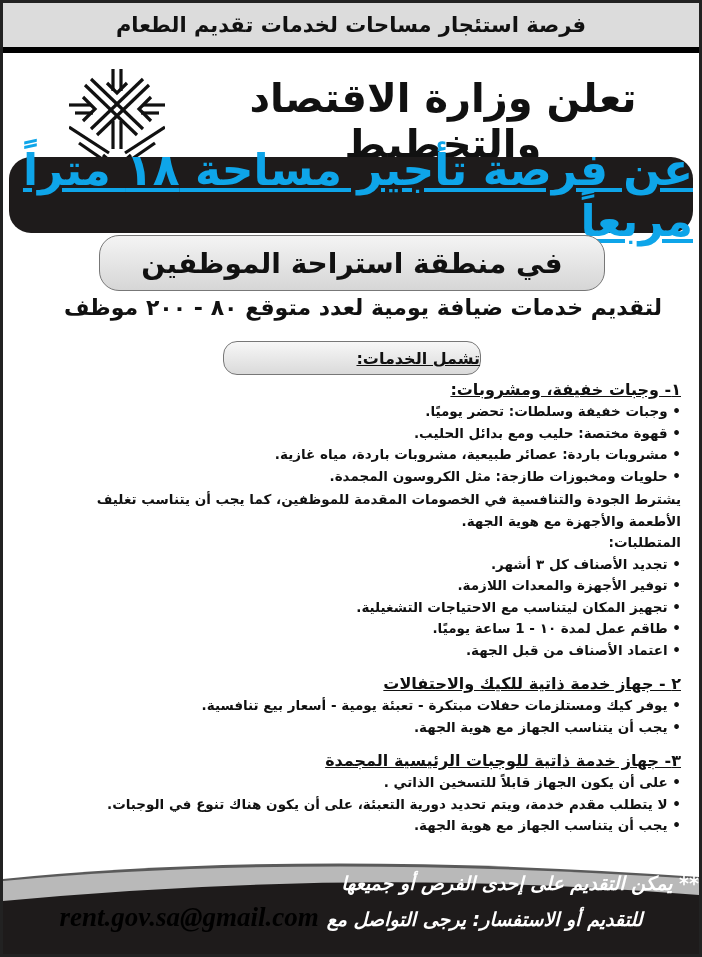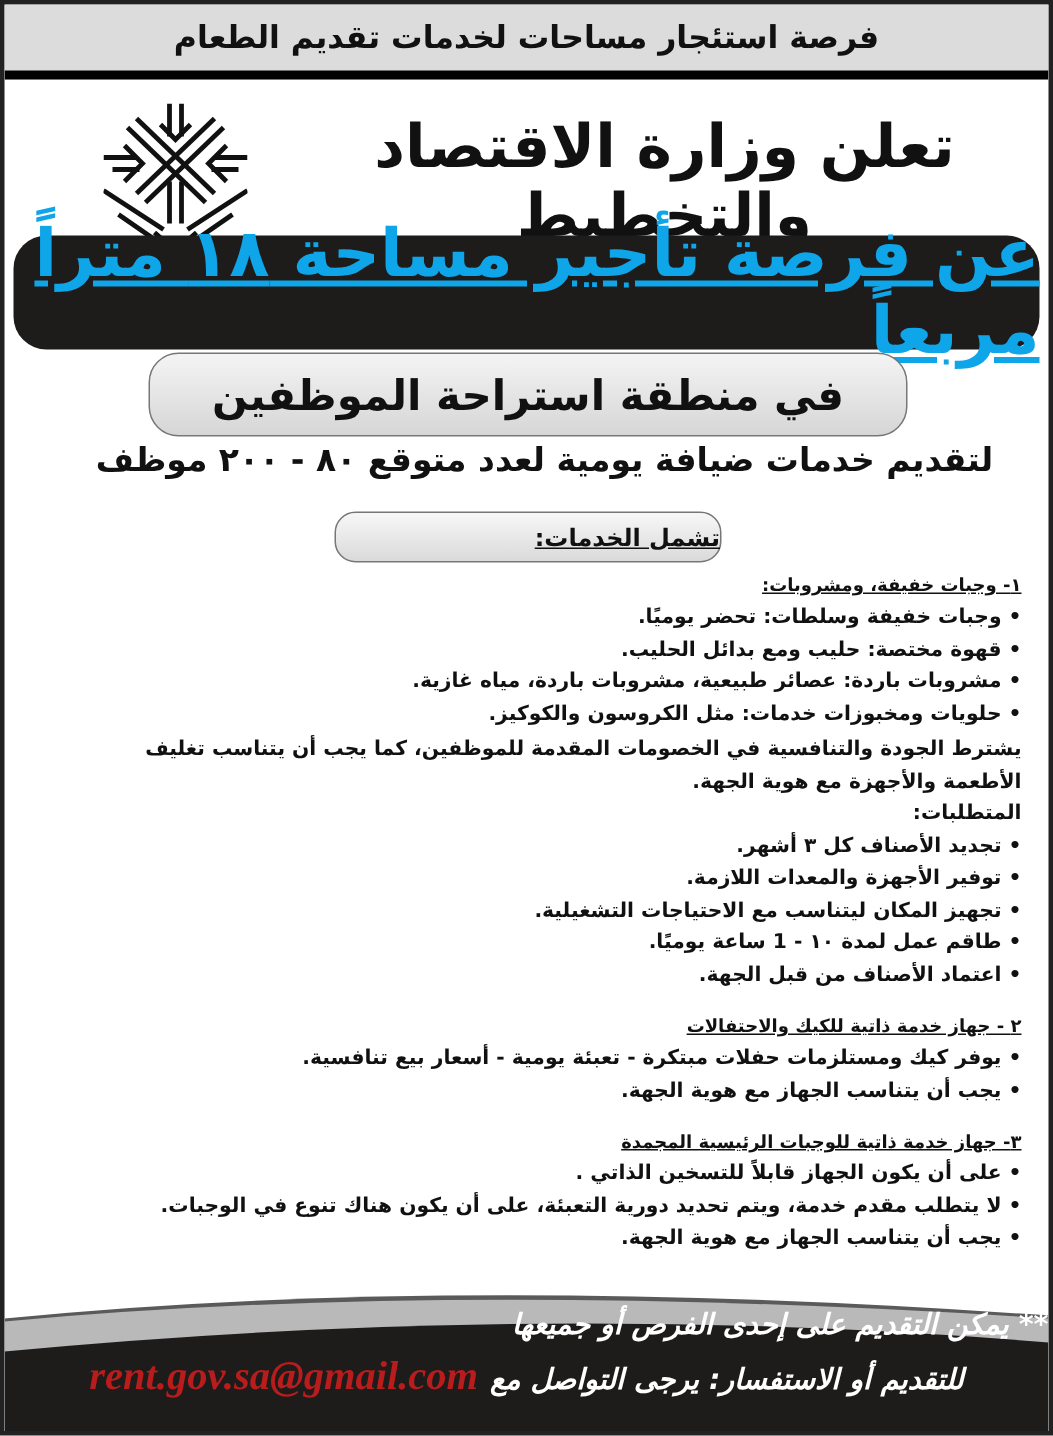--- a/index.html
+++ b/index.html
@@ -57,21 +57,21 @@
     border: 1px solid #777; border-radius: 14px;
     display: flex; align-items: center; 
     direction: rtl; font-size: 16px; font-weight: bold; text-decoration: underline;
   }
   .content {
     position: absolute; right: 18px; top: 376px; width: 640px;
     direction: rtl; text-align: right;
     font-size: 13.5px; font-weight: bold; line-height: 21.5px;
   }
   .section-title {
-    font-size: 12px; font-weight: bold; text-decoration: underline;
+    font-size: 16px; font-weight: bold; text-decoration: underline;
     line-height: 22px; margin: 0;
   }
   .section { margin-bottom: 12px; }
   ul.bullets { list-style: none; margin: 0; padding: 0; }
   ul.bullets li::before { content: "• "; }
   .para { margin: 2px 0 0 0; }
   .req-label { margin: 0; }
   .footer-swoosh {
     position: absolute; left: 0; top: 852px; width: 696px; height: 105px;
   }
@@ -79,21 +79,21 @@
     position: absolute; left: 0; top: 864px; width: 696px; height: 76px;
     color: #fff; direction: rtl; text-align: right; font-style: italic;
   }
   .footer-line1 { font-size: 19px; font-weight: bold; line-height: 32px; }
   .footer-line2 {
     font-size: 19px; font-weight: bold; line-height: 36px;
     display: flex; justify-content: center; align-items: baseline; gap: 8px;
   }
   .email {
     direction: ltr; font-family: "Liberation Serif", serif;
-    font-size: 27px; font-weight: bold; color: #b91c1c; text-decoration: none;
+    font-size: 27px; font-weight: bold; color: #000000; text-decoration: none;
   }
 </style>
 </head>
 <body>
 
 <div class="ad">
 
   <div class="top-band">
     <span>فرصة استئجار مساحات لخدمات تقديم الطعام</span>
   </div>
@@ -146,21 +146,21 @@
   </div>
 
   <div class="content">
 
     <div class="section">
       <p class="section-title">١- وجبات خفيفة، ومشروبات:</p>
       <ul class="bullets">
         <li>وجبات خفيفة وسلطات: تحضر يوميًا.</li>
         <li>قهوة مختصة: حليب ومع بدائل الحليب.</li>
         <li>مشروبات باردة: عصائر طبيعية، مشروبات باردة، مياه غازية.</li>
-        <li>حلويات ومخبوزات خدمات: مثل الكروسون والكوكيز.</li>
+        <li>حلويات ومخبوزات طازجة: مثل الكروسون المجمدة.</li>
       </ul>
       <p class="para">يشترط الجودة والتنافسية في الخصومات المقدمة للموظفين، كما يجب أن يتناسب تغليف الأطعمة والأجهزة مع هوية الجهة.</p>
       <p class="req-label">المتطلبات:</p>
       <ul class="bullets">
         <li>تجديد الأصناف كل ٣ أشهر.</li>
         <li>توفير الأجهزة والمعدات اللازمة.</li>
         <li>تجهيز المكان ليتناسب مع الاحتياجات التشغيلية.</li>
         <li>طاقم عمل لمدة ١٠ - 1 ساعة يوميًا.</li>
         <li>اعتماد الأصناف من قبل الجهة.</li>
       </ul>

